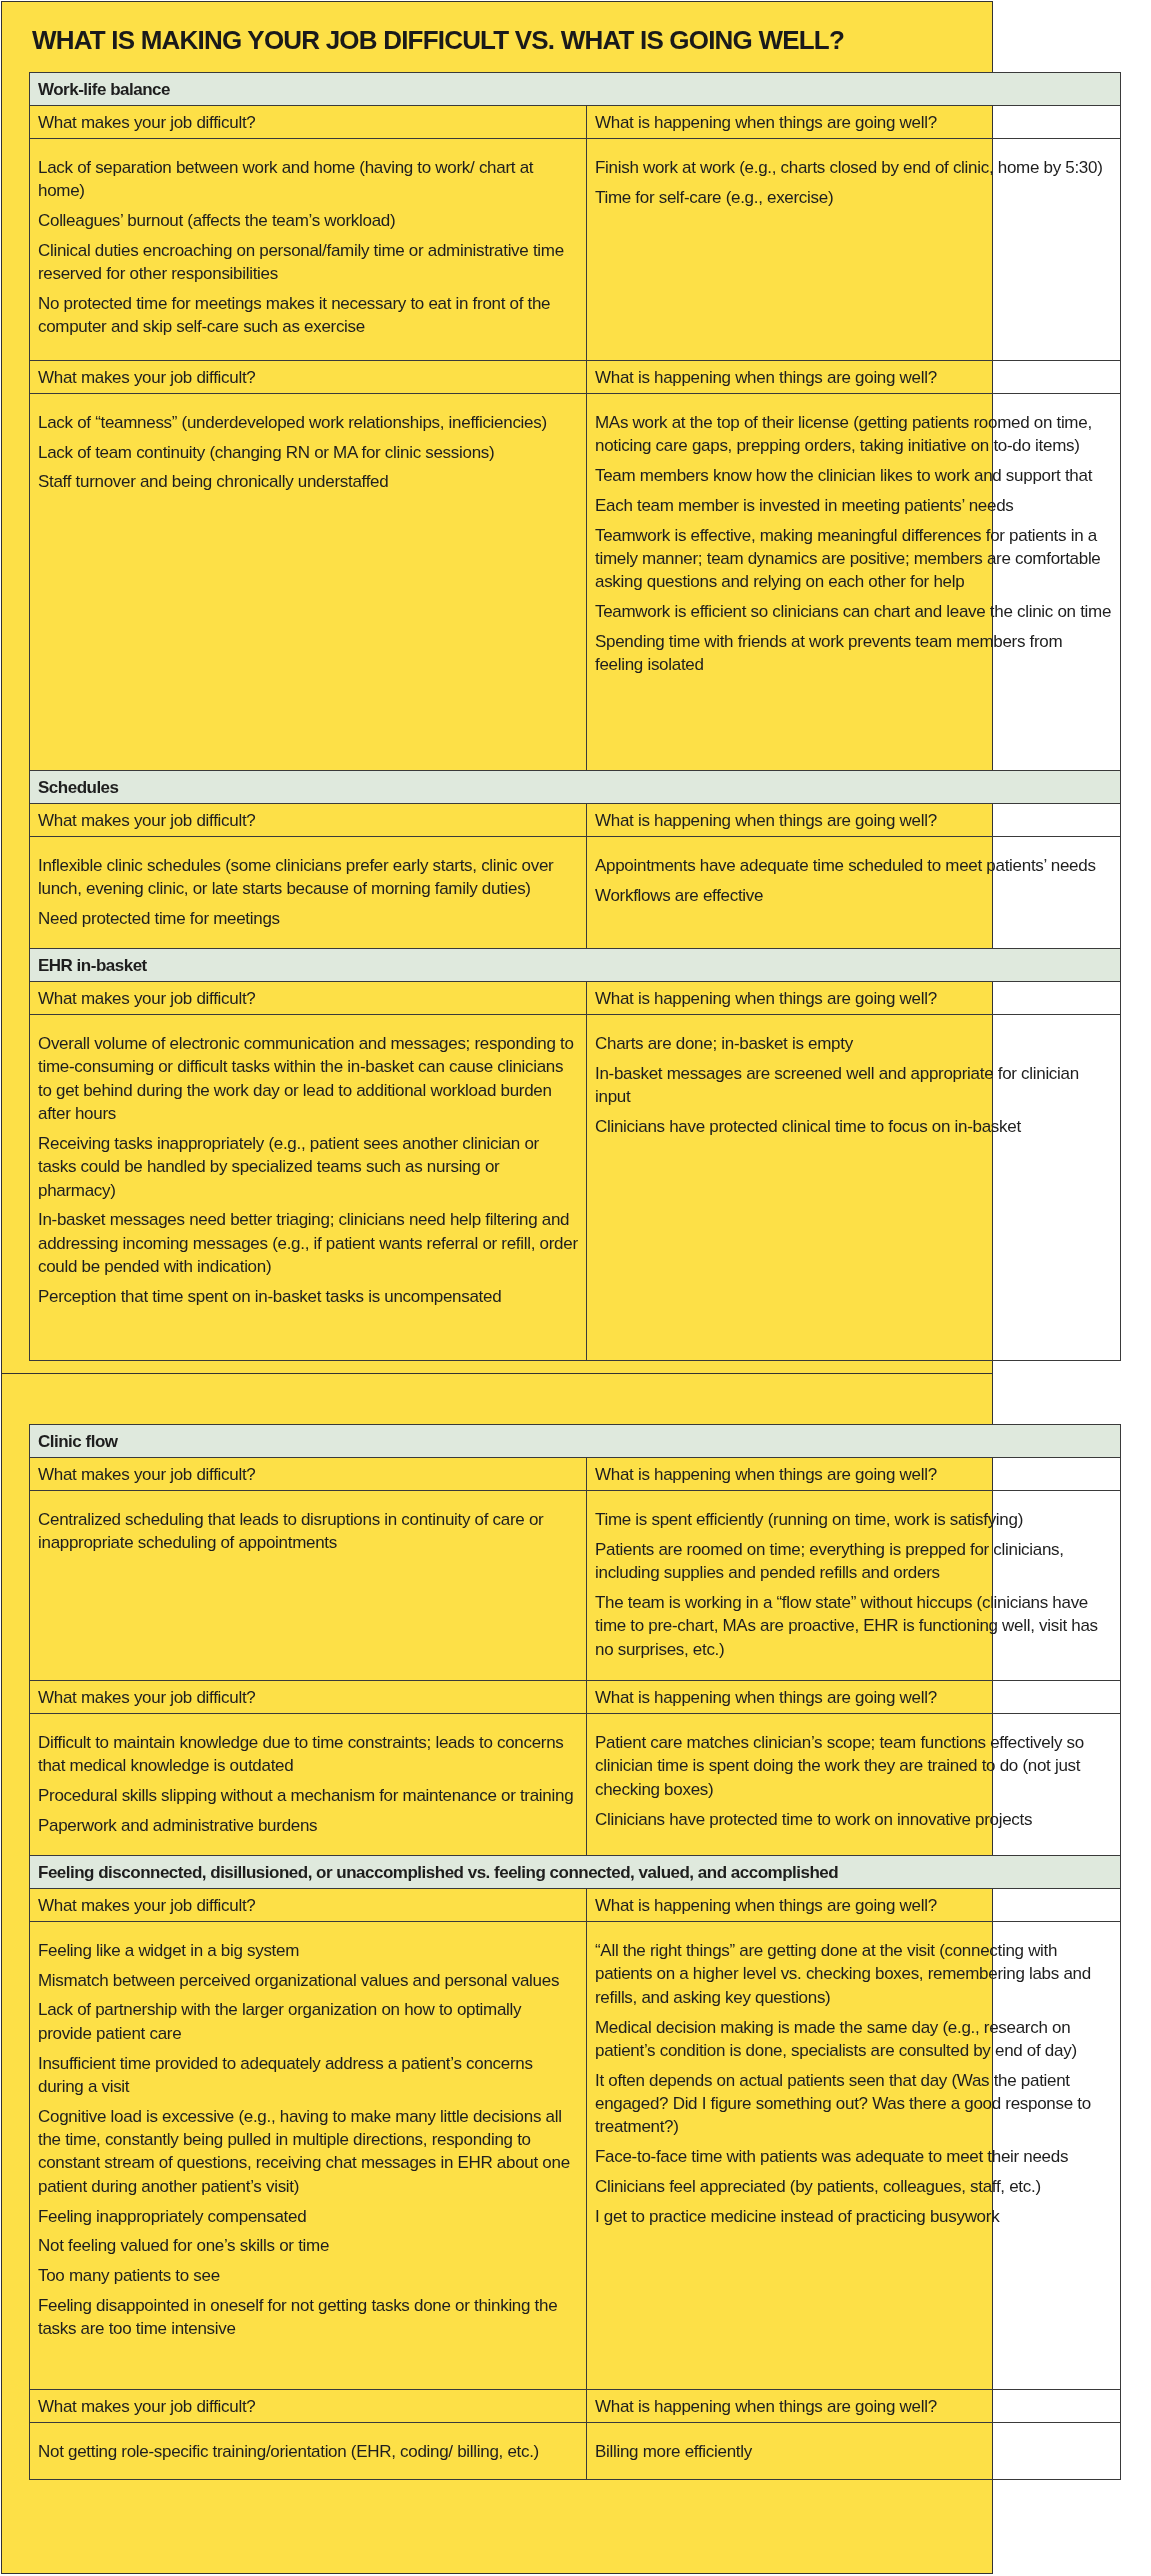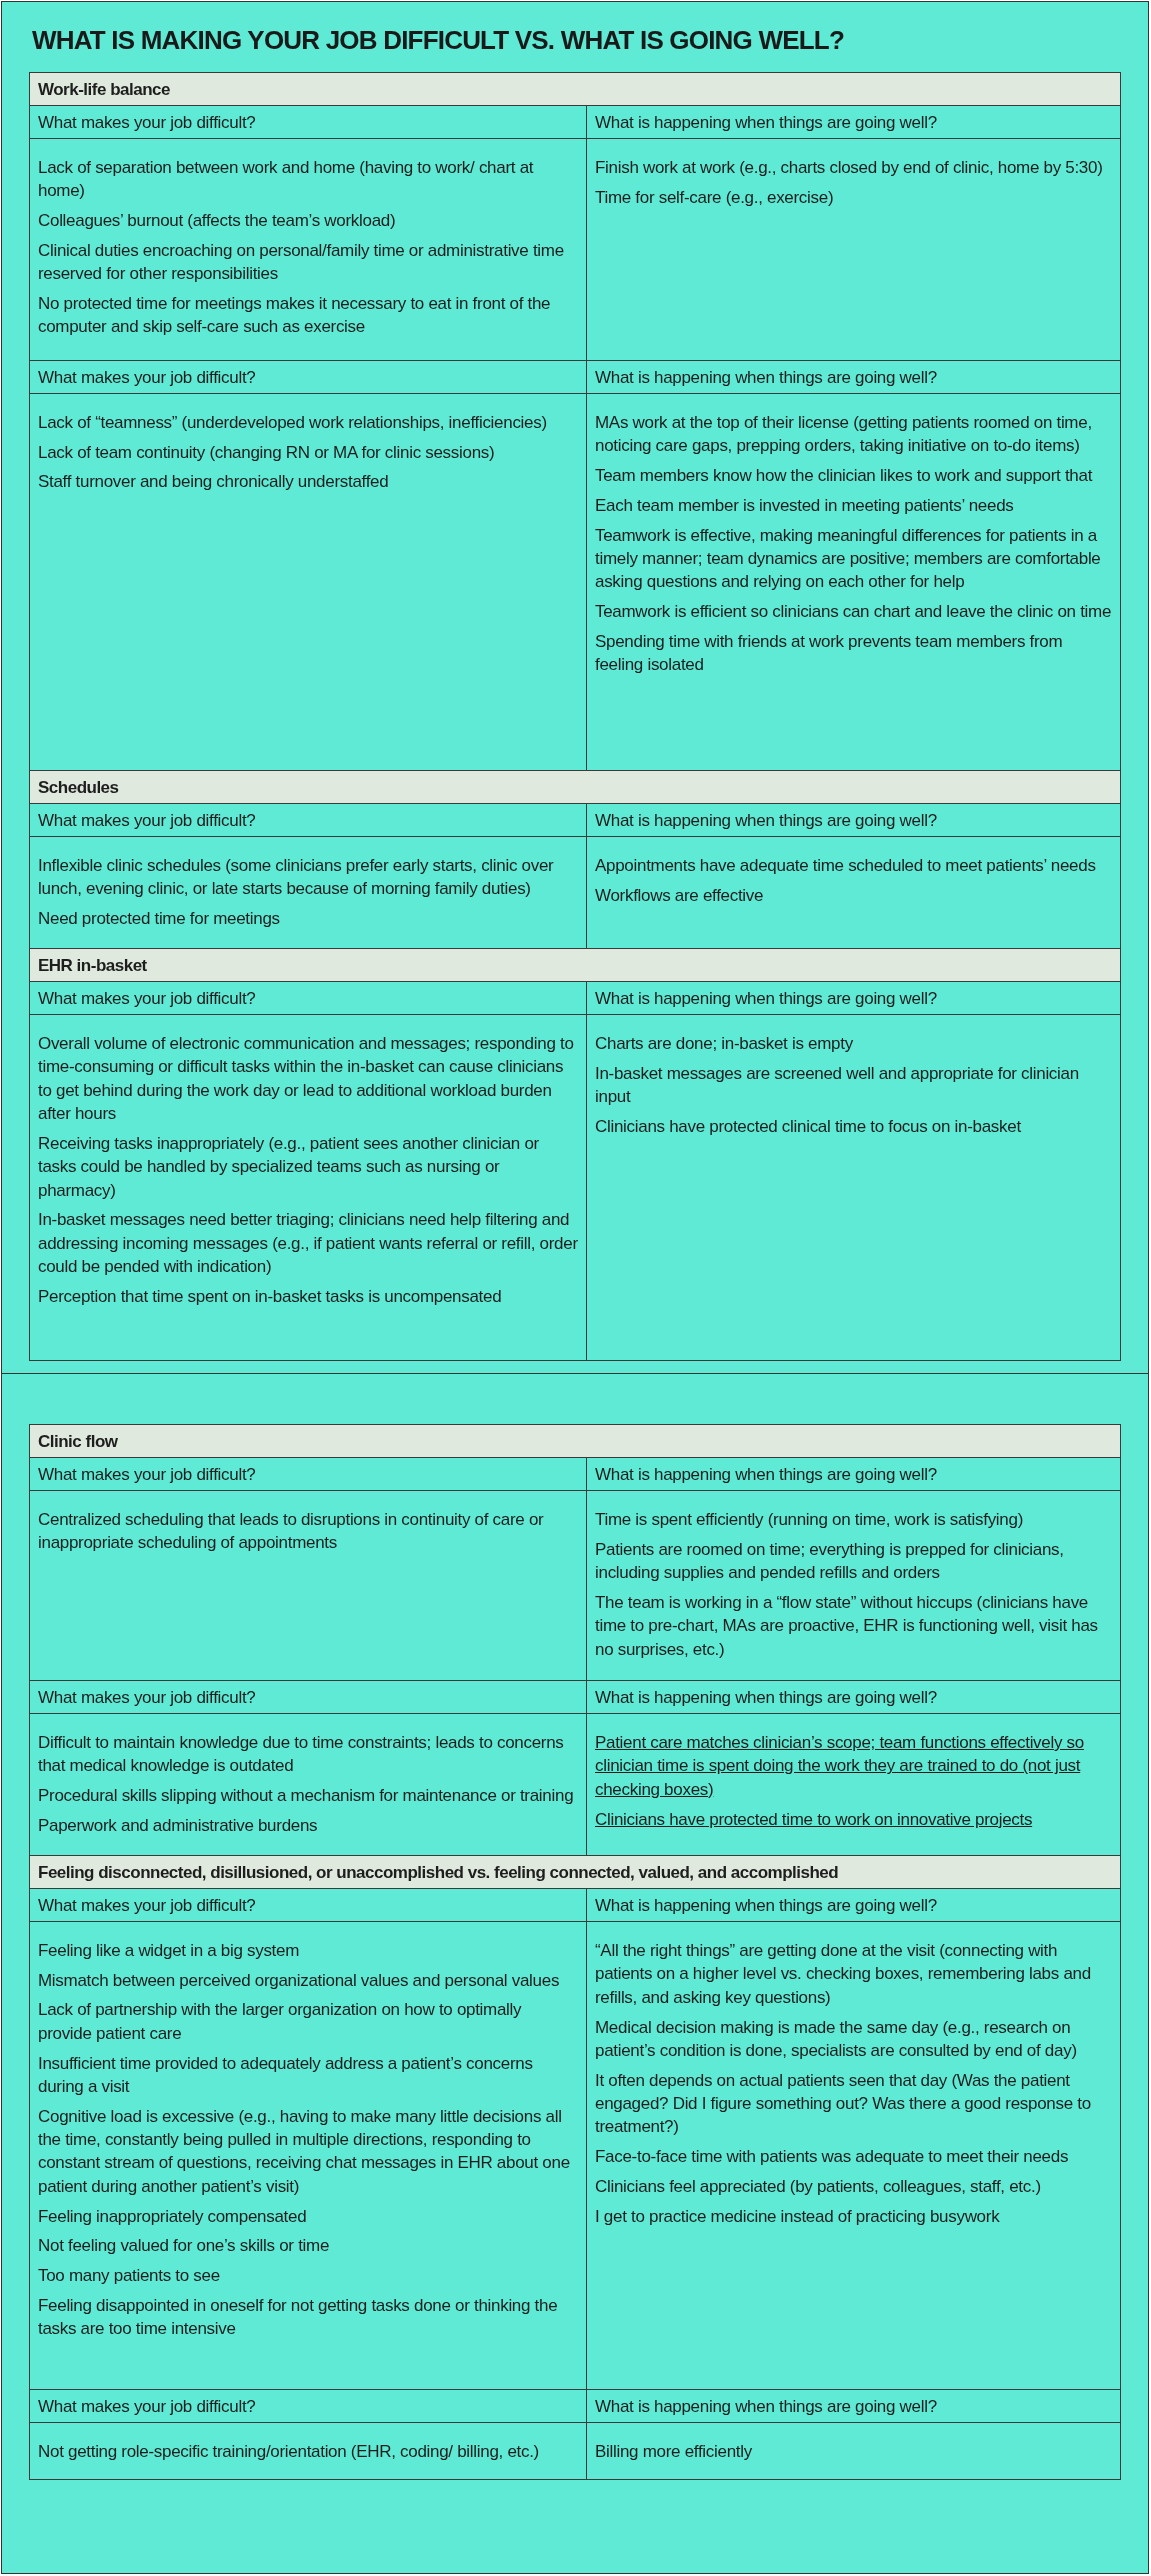--- a/index.html
+++ b/index.html
@@ -1,22 +1,22 @@
 <!DOCTYPE html>
 <html style="font-size:9.1px"><head>
 <meta charset="utf-8">
 <style>
   html, body { margin: 0; padding: 0; background: #ffffff; }
   body {
     width: 1151px; height: 2576px; position: relative; overflow: hidden;
     font-family: "Liberation Sans", sans-serif; color: #1e1e1e;
   }
   .panel {
-    position: absolute; left: 1.1px; width: 1148px;
-    border: 1.1px solid #333; box-sizing: border-box; background: #5eead4; text-align: right;
+    position: absolute; left: 1.1px; width: 992px;
+    border: 1.1px solid #333; box-sizing: border-box; background: #fde047; text-align: right;
   }
   #panel1 { top: 1.1px; height: 1372px; border-bottom: none; }
   #panel2 { top: 1373px; height: 1201px; }
   .title {
     position: absolute; left: 30px; top: 23px; margin: 0;
     font-size: 26px; font-weight: bold; letter-spacing: -0.8px;
     color: #1a1a1a; white-space: nowrap;
   }
   .tbl {
     position: absolute; left: 29px; width: 1091px;
@@ -153,21 +153,21 @@
       <tr class="sub">
         <td>What makes your job difficult?</td>
         <td>What is happening when things are going well?</td>
       </tr>
       <tr class="content">
         <td style="height: 142px;">
           <div class="item">Difficult to maintain knowledge due to time constraints; leads to concerns that medical knowledge is outdated</div>
           <div class="item">Procedural skills slipping without a mechanism for maintenance or training</div>
           <div class="item">Paperwork and administrative burdens</div>
         </td>
-        <td style="height: 142px; text-decoration: underline;">
+        <td style="height: 142px;">
           <div class="item">Patient care matches clinician’s scope; team functions effectively so clinician time is spent doing the work they are trained to do (not just checking boxes)</div>
           <div class="item">Clinicians have protected time to work on innovative projects</div>
         </td>
       </tr>
       <tr class="sec">
         <td colspan="2">Feeling disconnected, disillusioned, or unaccomplished vs. feeling connected, valued, and accomplished</td>
       </tr>
       <tr class="sub">
         <td>What makes your job difficult?</td>
         <td>What is happening when things are going well?</td>

